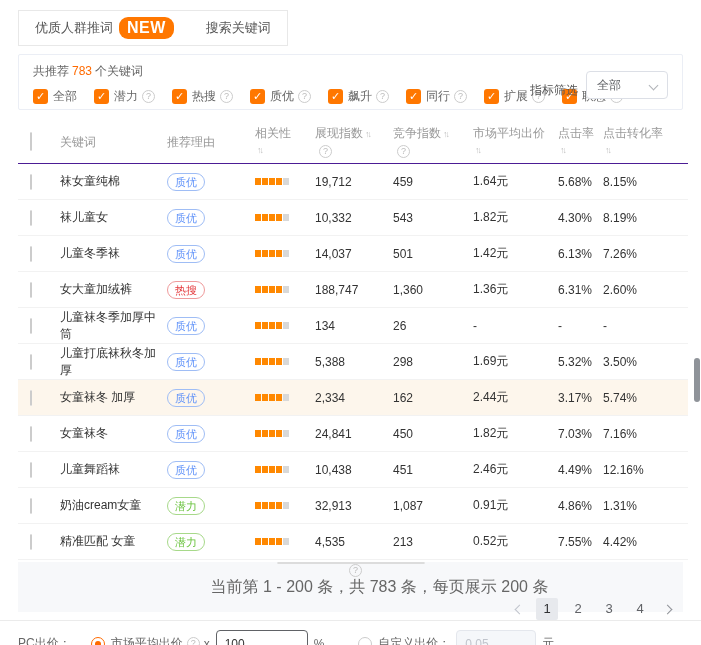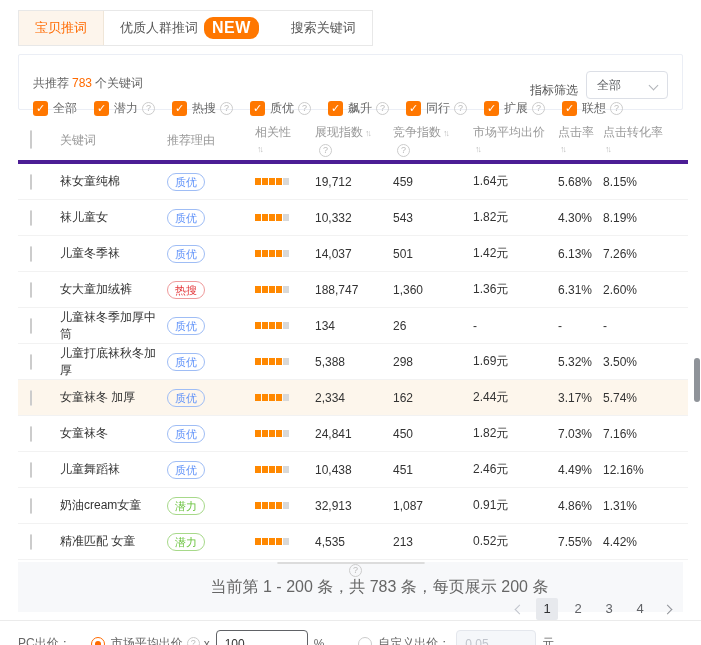--- a/index.html
+++ b/index.html
@@ -9,40 +9,40 @@
 
   
   .tabbar { display:inline-flex; margin:10px 0 0 18px; border:1px solid #e8e8e8; background:#fff; }
   .tab { display:flex; align-items:center; gap:6px; padding:6px 16px; font-size:13px; color:#555; cursor:pointer; }
   .tab.active { background:#fdf5ec; color:#ff6a00; border-right:1px solid #f0e6d8; }
   .tab .new-badge { background:#ff7700; color:#fff; font-size:16px; font-weight:bold;
                     padding:2px 8px; border-radius:9px; letter-spacing:.5px; }
 
   
   .filter-panel { position:relative; margin:8px 18px 0; border:1px solid #ebeef5; border-radius:2px;
-                  padding:20px 14px 9px; height:56px; }
+                  padding:8px 14px 9px; height:56px; }
   .summary { font-size:12px; color:#666; }
   .summary .count { color:#ff6a00; margin:0 3px; }
   .cb-row { display:flex; align-items:center; margin-top:8px; }
   .cb-item { display:flex; align-items:center; margin-right:17px; cursor:pointer; }
   .cb-box { width:15px; height:15px; border-radius:3px; background:#ff7700; color:#fff; font-size:11px;
             line-height:15px; text-align:center; font-weight:bold; }
   .cb-label { font-size:12px; color:#666; margin-left:5px; }
   .help { display:inline-block; width:13px; height:13px; border:1px solid #ccc; border-radius:50%;
           color:#bbb; font-size:9px; line-height:11px; text-align:center; margin-left:4px; }
   .metric-filter { position:absolute; right:14px; top:16px; display:flex; align-items:flex-end; }
   .metric-label { font-size:12px; color:#555; margin-right:8px; }
   .select-box { position:relative; width:82px; height:28px; border:1px solid #dcdfe6; border-radius:4px;
                 font-size:12px; color:#606266; line-height:26px; padding-left:10px; cursor:pointer; background:#fff; }
   .chev { position:absolute; right:10px; top:10px; width:7px; height:7px;
           border-right:1px solid #b0b3b8; border-bottom:1px solid #b0b3b8; transform:rotate(45deg); }
 
   
   .table { margin:10px 18px 0; width:670px; }
-  .thead { display:flex; align-items:center; height:44px; border-bottom:4px solid #4c1d95; }
+  .thead { display:flex; align-items:center; height:44px; border-bottom:1px solid #4c1d95; }
   .th { font-size:12px; color:#999; line-height:16px; }
   .trow { display:flex; align-items:center; height:36px; border-bottom:1px solid #f2f2f2; font-size:12px; color:#333; }
   .trow.highlight { background:#fdf6ec; }
   .col-check{width:42px; padding-left:12px;} .col-kw{width:107px;} .col-reason{width:88px;}
   .col-rel{width:60px;} .col-imp{width:78px;} .col-comp{width:80px;}
   .col-price{width:85px;} .col-ctr{width:45px;} .col-cvr{width:85px;}
   .row-cb { width:15px; height:15px; border:1px solid #ccc; border-radius:3px; background:#fff; cursor:pointer; }
   .sort { font-size:9px; color:#bfbfbf; letter-spacing:-2px; margin-left:2px; cursor:pointer; }
   .badge { display:inline-block; font-size:11px; line-height:16px; padding:0 7px; border-radius:10px; border:1px solid; }
   .badge.quality   { color:#5b8ff9; border-color:#9fbdf5; }
@@ -87,24 +87,20 @@
 
   .scroll-thumb { position:absolute; right:1px; top:358px; width:6px; height:44px; background:#8f9399; border-radius:3px; }
 </style>
 </head>
 <body>
 
 <div class="page">
 
   
   <div class="tabbar" id="tabbar">
-      <div class="tab active">
-      <span class="tab-label">宝贝推词</span>
-
-    </div>
       <div class="tab">
       <span class="tab-label">优质人群推词</span>
       <span class="new-badge">NEW</span>
     </div>
       <div class="tab">
       <span class="tab-label">搜索关键词</span>
 
     </div>
     </div>
   

